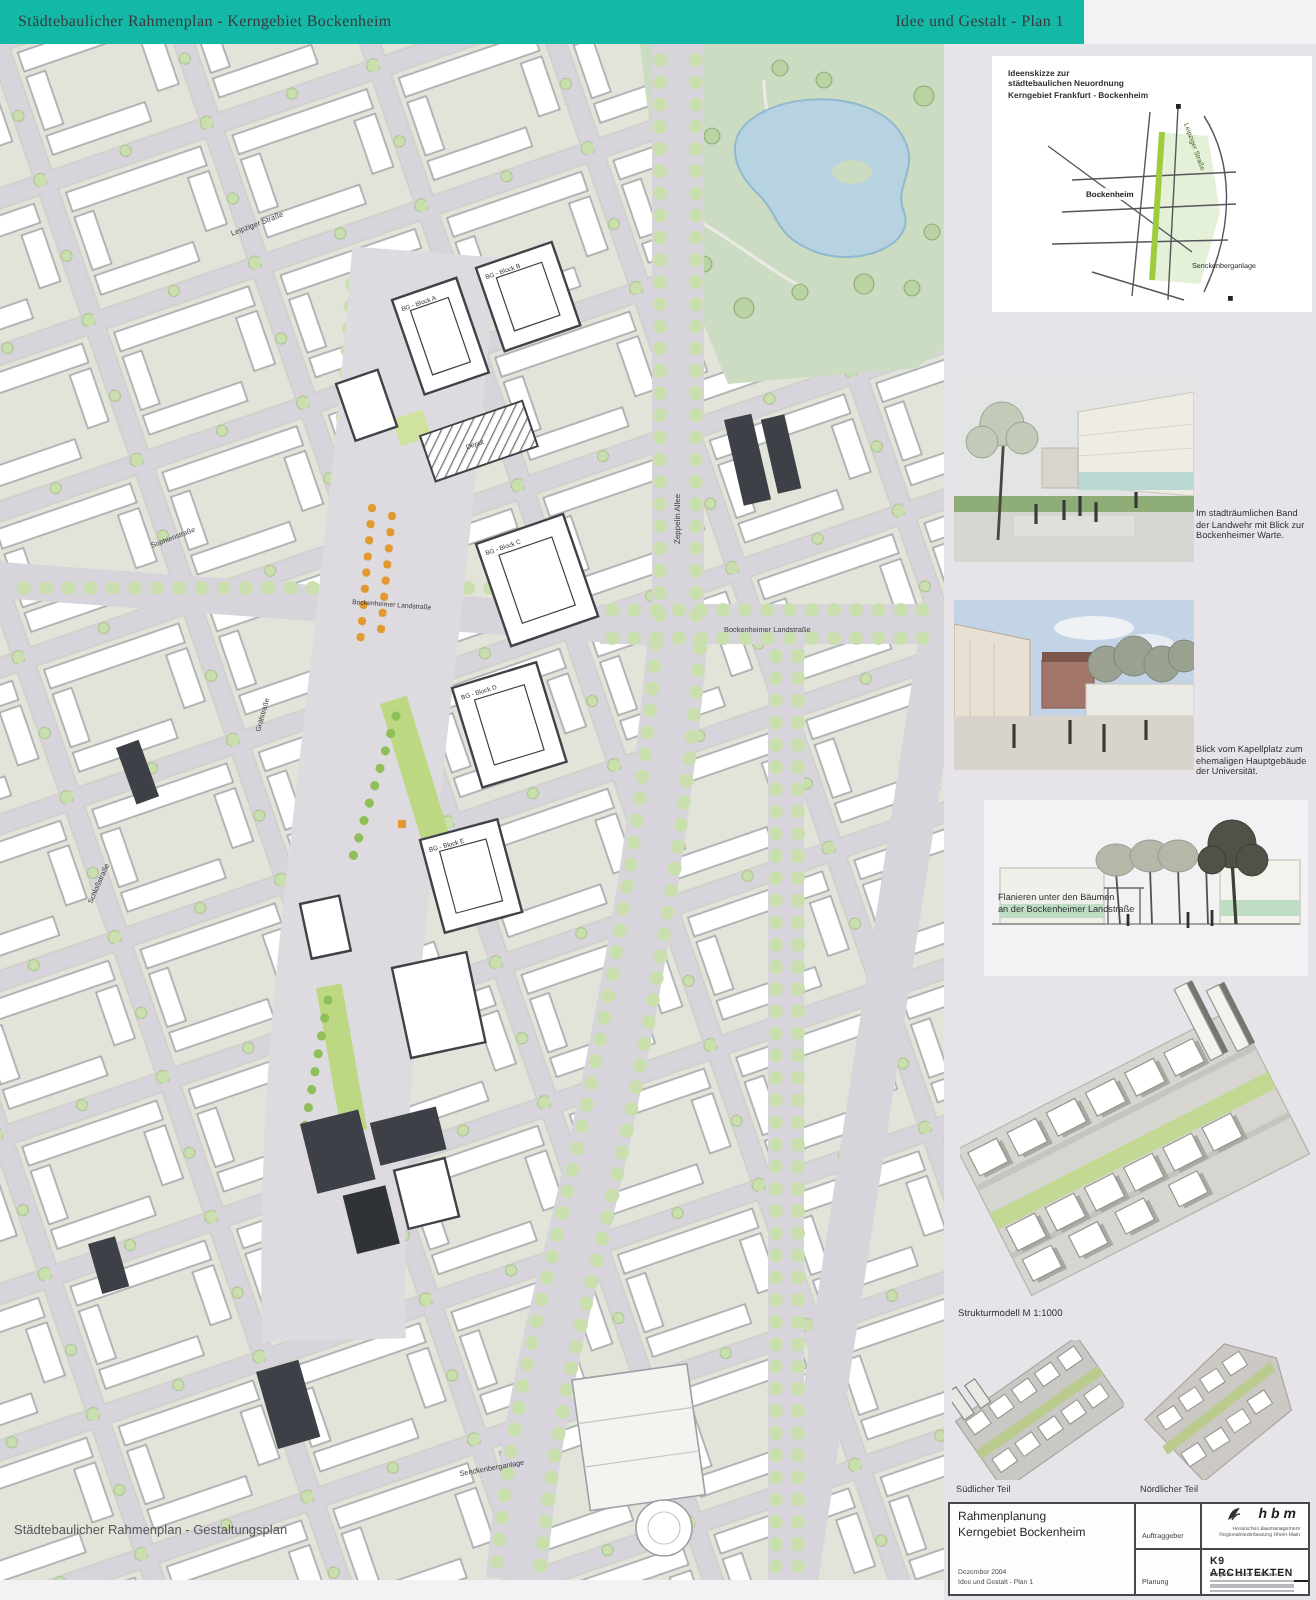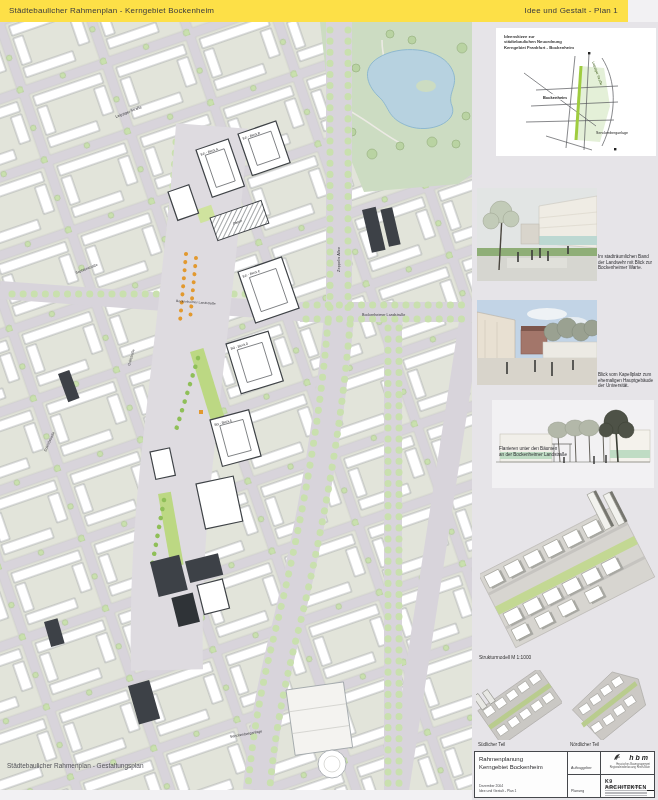--- a/index.html
+++ b/index.html
@@ -2,21 +2,21 @@
 <html><head>
 <meta charset="utf-8">
 <style>
   html,body{margin:0;padding:0;}
   body{
     width:658px;height:800px;position:relative;overflow:hidden;
     background:#f2f1f3;
     font-family:"Liberation Sans","DejaVu Sans",sans-serif;
     color:#3a3a3e;
   }
-  .hdr{position:absolute;top:0;left:0;width:628px;height:22px;background:#fde047;}
+  .hdr{position:absolute;top:0;left:0;width:542px;height:22px;background:#14b8a6;font-family:Liberation Serif, serif;}
   .hdr .l{position:absolute;left:9px;top:6px;font-size:8px;letter-spacing:.2px;}
   .hdr .r{position:absolute;right:10px;top:6px;font-size:8px;letter-spacing:.2px;}
   .mapwrap{position:absolute;left:0;top:22px;width:472px;height:768px;background:#d8d4db;}
   .map-overlay-caption{position:absolute;left:7px;top:740px;font-size:6.5px;color:#54545a;}
   .sidebar{position:absolute;left:472px;top:22px;width:186px;height:778px;background:#e6e4e8;}
   .card{position:absolute;background:#fff;}
   .cap{font-size:4.6px;line-height:1.25;color:#2e2e32;}
   .cap-r{position:absolute;width:57px;}
   .locator-cap{position:absolute;left:8px;top:6px;font-size:4.2px;line-height:1.3;font-weight:bold;color:#333;}
   .locator-cap span{display:block;}

